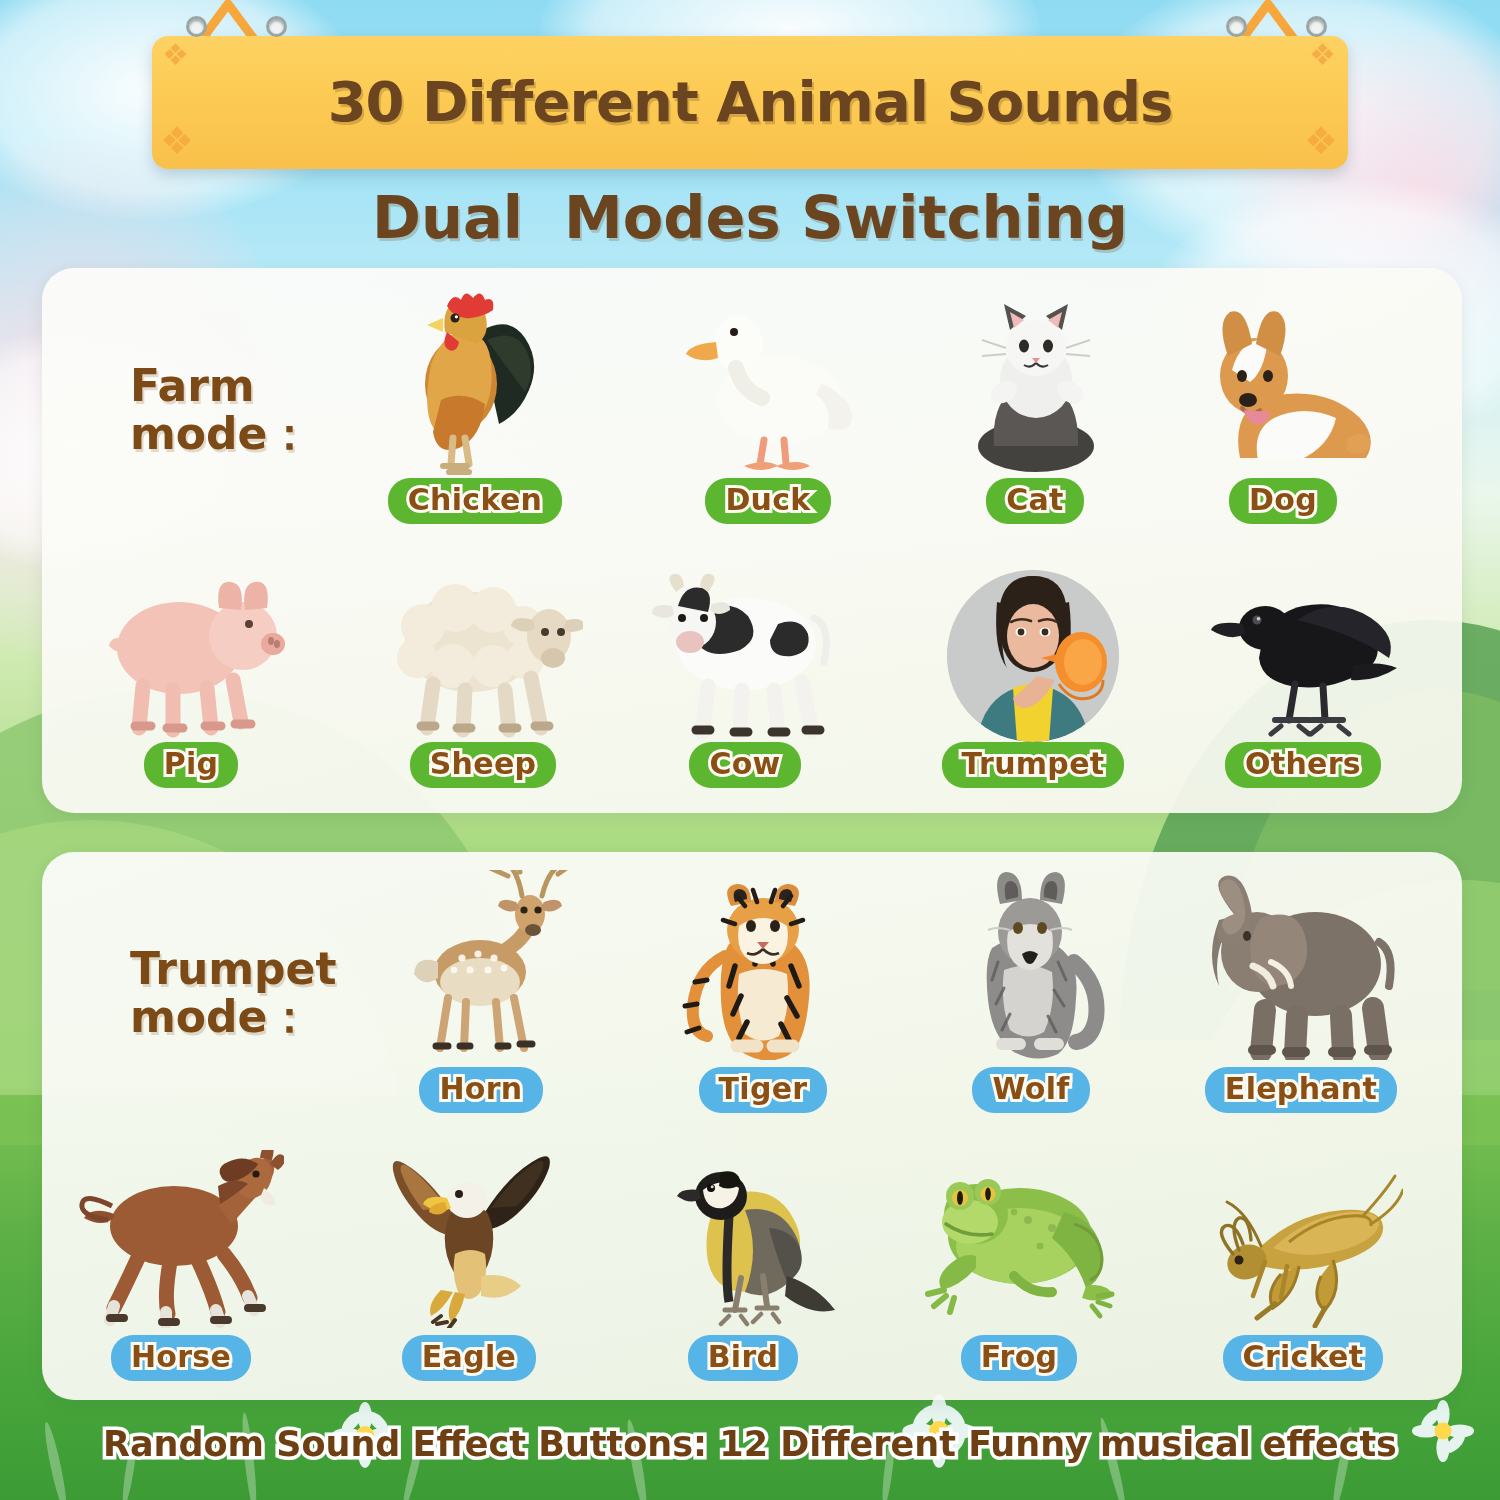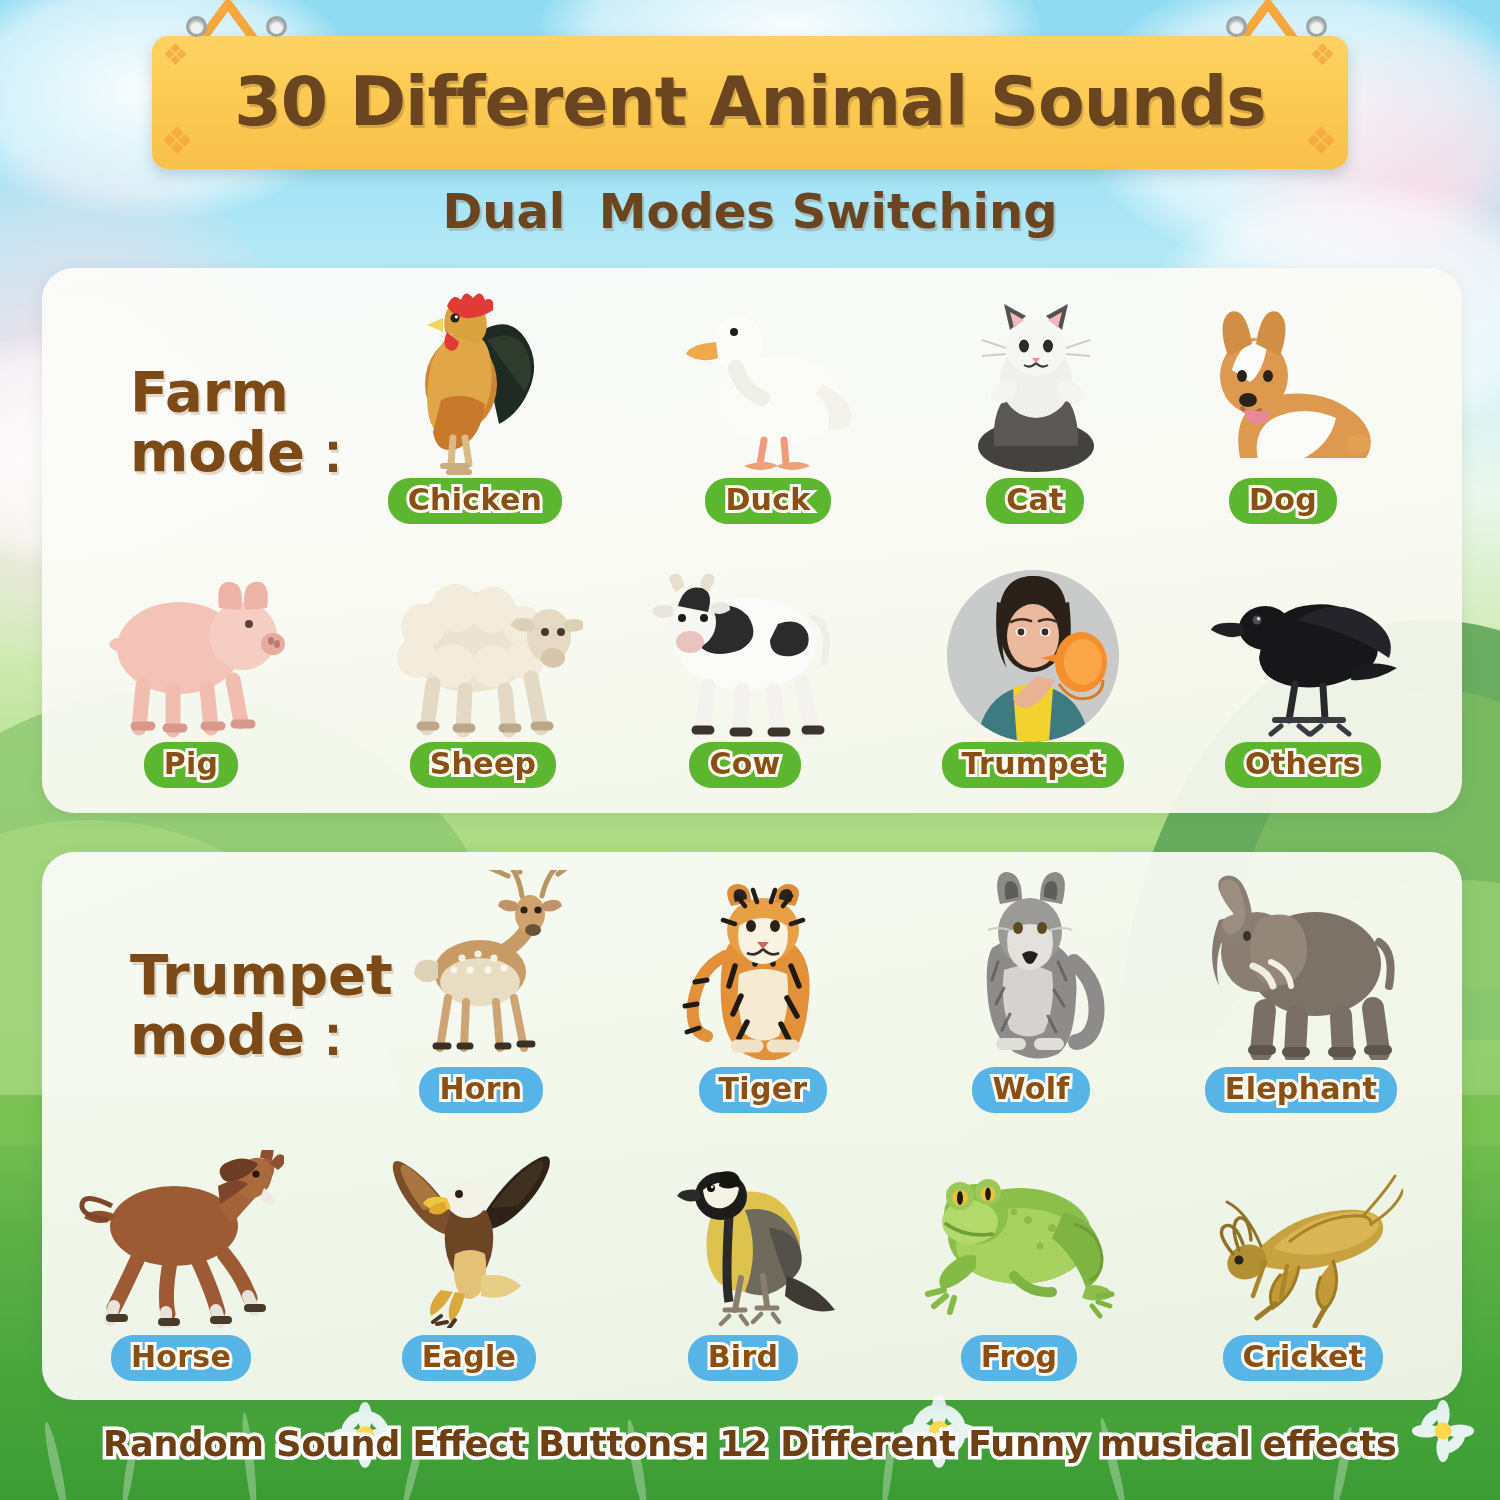--- a/index.html
+++ b/index.html
@@ -60,58 +60,58 @@
     overflow: hidden;
   }
   #sign .swirl {
     position: absolute; color: #f4a93f; opacity: .85;
     font-size: 30px; line-height: 1; pointer-events: none;
   }
   #sign-title {
     position: absolute; left: 0; right: 0; top: 50%;
     transform: translateY(-52%);
     text-align: center;
-    font-size: 68px;
+    font-size: 56px;
     font-weight: 700;
     letter-spacing: -1px;
     color: #6b4420;
     text-shadow: 2px 3px 0 rgba(120,80,40,.28);
     white-space: nowrap;
   }
   .grommet {
     position: absolute; top: 16px;
     width: 21px; height: 21px;
     border-radius: 50%;
     background: #f0f3f3;
     border: 3px solid #9aa6a6;
     box-shadow: inset 0 2px 3px rgba(0,0,0,.35);
   }
   #subtitle {
     position: absolute; left: 0; right: 0; top: 183px;
     text-align: center;
-    font-size: 48px; font-weight: 700;
+    font-size: 59px; font-weight: 700;
     color: #6b4420;
     text-shadow: 2px 3px 0 rgba(120,80,40,.25);
     white-space: pre;
   }
 
   
   .card {
     position: absolute;
     left: 42px; width: 1420px;
     background: linear-gradient(160deg, rgba(252,252,250,.94) 0%, rgba(250,250,244,.93) 60%, rgba(248,248,240,.92) 100%);
     border-radius: 32px;
     box-shadow: 0 4px 16px rgba(60,90,70,.10);
   }
   #farm-card   { top: 268px; height: 545px; }
   #forest-card { top: 852px; height: 548px; }
 
   .mode-label {
     position: absolute;
-    font-size: 56px; font-weight: 700; line-height: 1.08;
+    font-size: 44px; font-weight: 700; line-height: 1.08;
     color: #7b4a16;
     text-shadow: 2px 3px 0 rgba(140,95,45,.22);
     white-space: pre-line;
   }
   #farm-label   { left: 130px; top: 362px; }
   #forest-label { left: 130px; top: 945px; }
 
   
   .cell { position: absolute; text-align: center; }
   .art  { position: relative; width: 100%; display: flex;

